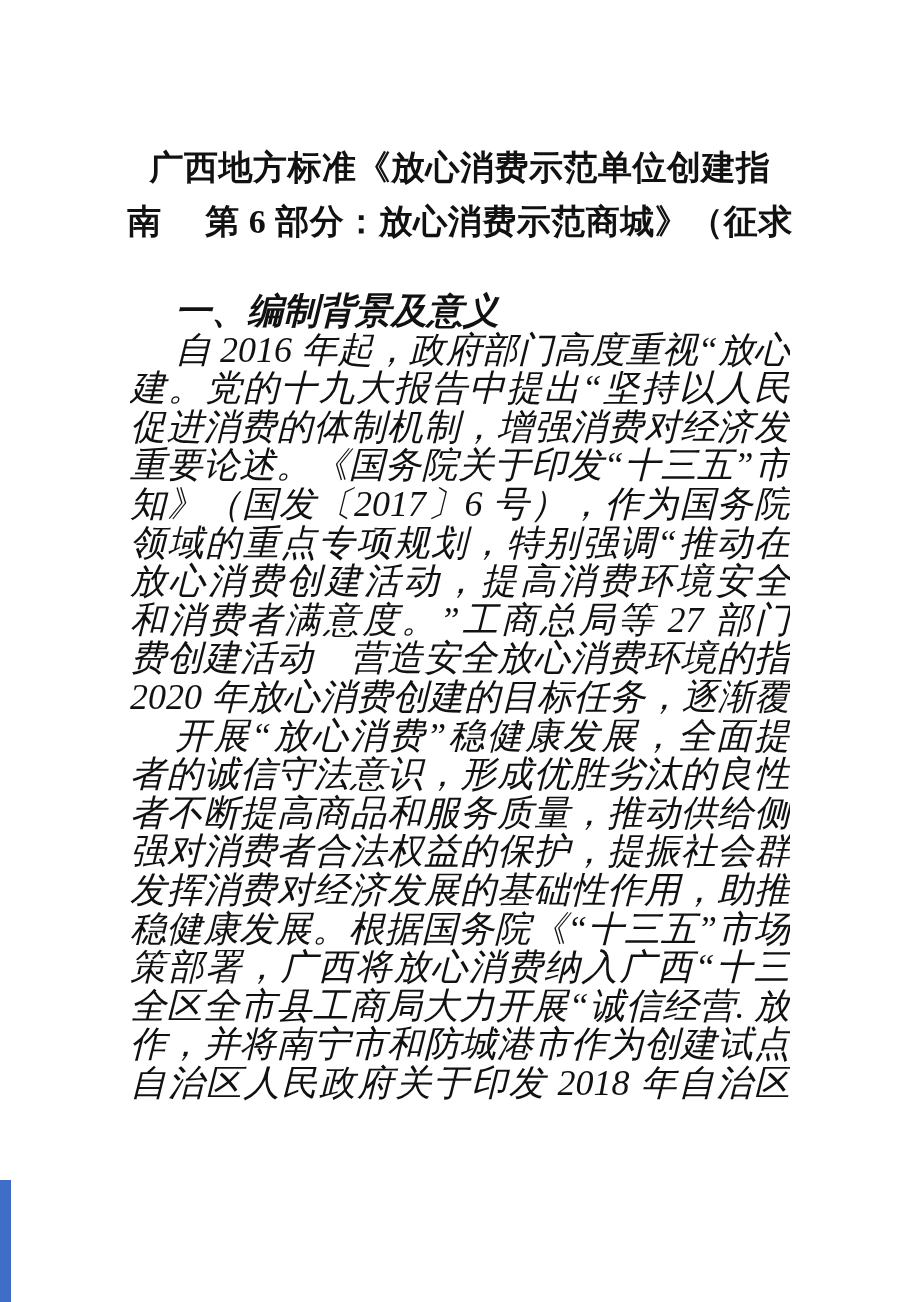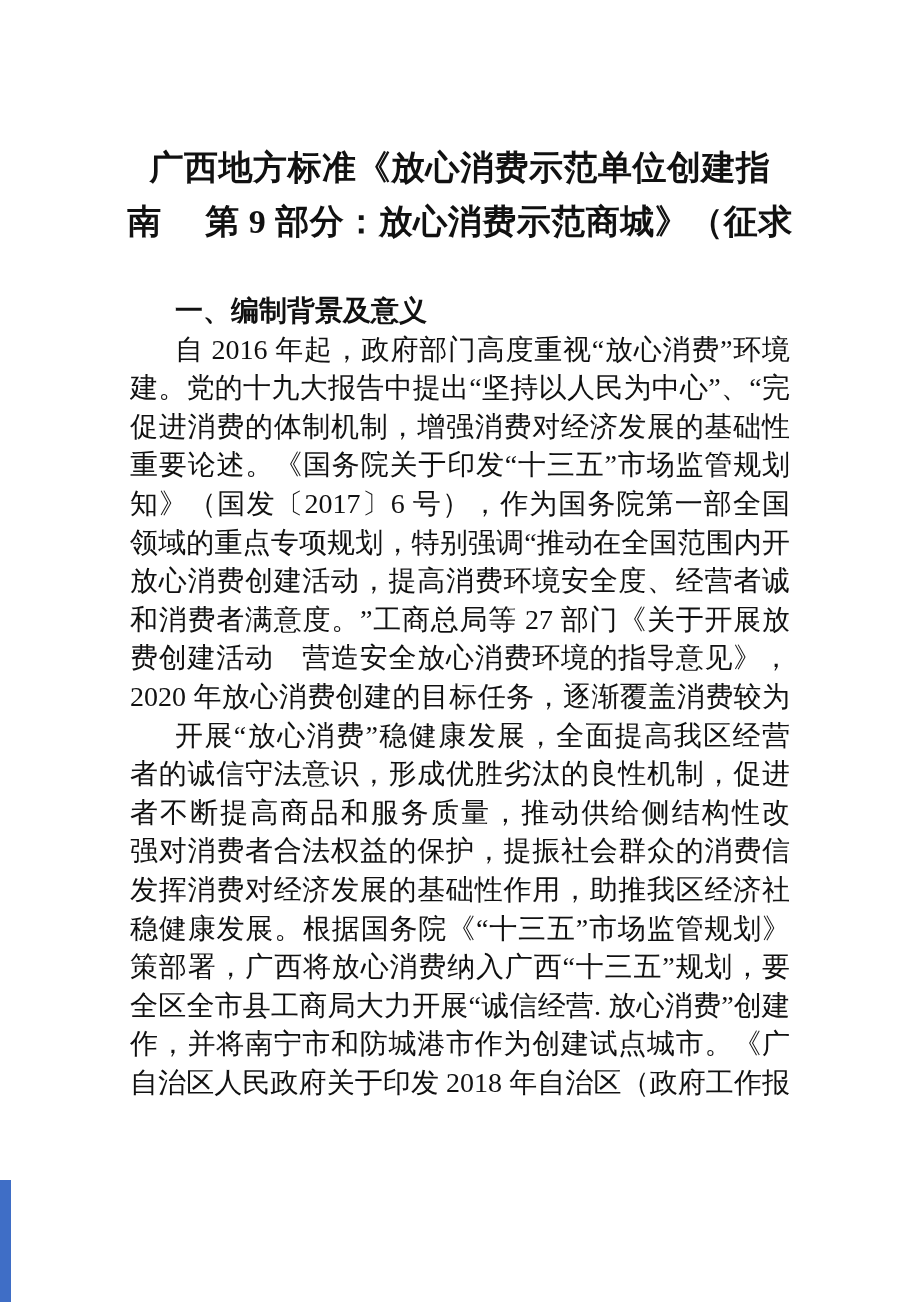--- a/index.html
+++ b/index.html
@@ -18,22 +18,23 @@
     margin: 0 100px;
     text-align: center;
     font-weight: bold;
     font-size: 34px;
     line-height: 54px;
     letter-spacing: 0.5px;
   }
   .content {
     margin: 43px 130px 0 130px;
     width: 660px;
-    font-size: 28px;
+    font-size: 36px;
     line-height: 38.6px;
+    font-style: italic;
   }
   .section-heading {
     font-weight: bold;
     text-indent: 45px;
     white-space: nowrap;
   }
   .doc-line {
     text-align: justify;
     text-align-last: justify;
     height: 38.6px;
@@ -48,21 +49,21 @@
     width: 11px;
     height: 153px;
   }
 </style>
 </head>
 <body>
 
 <div class="page" style="color: rgb(17, 17, 17); background: rgb(255, 255, 255);">
   <div class="title-block">
       <div class="title-line">广西地方标准《放心消费示范单位创建指</div>
-      <div class="title-line">南　 第 9 部分：放心消费示范商城》（征求</div>
+      <div class="title-line">南　 第 6 部分：放心消费示范商城》（征求</div>
     </div>
 
   <div class="content">
     <div class="section-heading">一、编制背景及意义</div>
     <div id="paragraphs">
         <div>
           <div class="doc-line first">自 2016 年起，政府部门高度重视“放心消费”环境创</div>
           <div class="doc-line">建。党的十九大报告中提出“坚持以人民为中心”、“完善</div>
           <div class="doc-line">促进消费的体制机制，增强消费对经济发展的基础性作用”</div>
           <div class="doc-line">重要论述。《国务院关于印发“十三五”市场监管规划的通</div>

